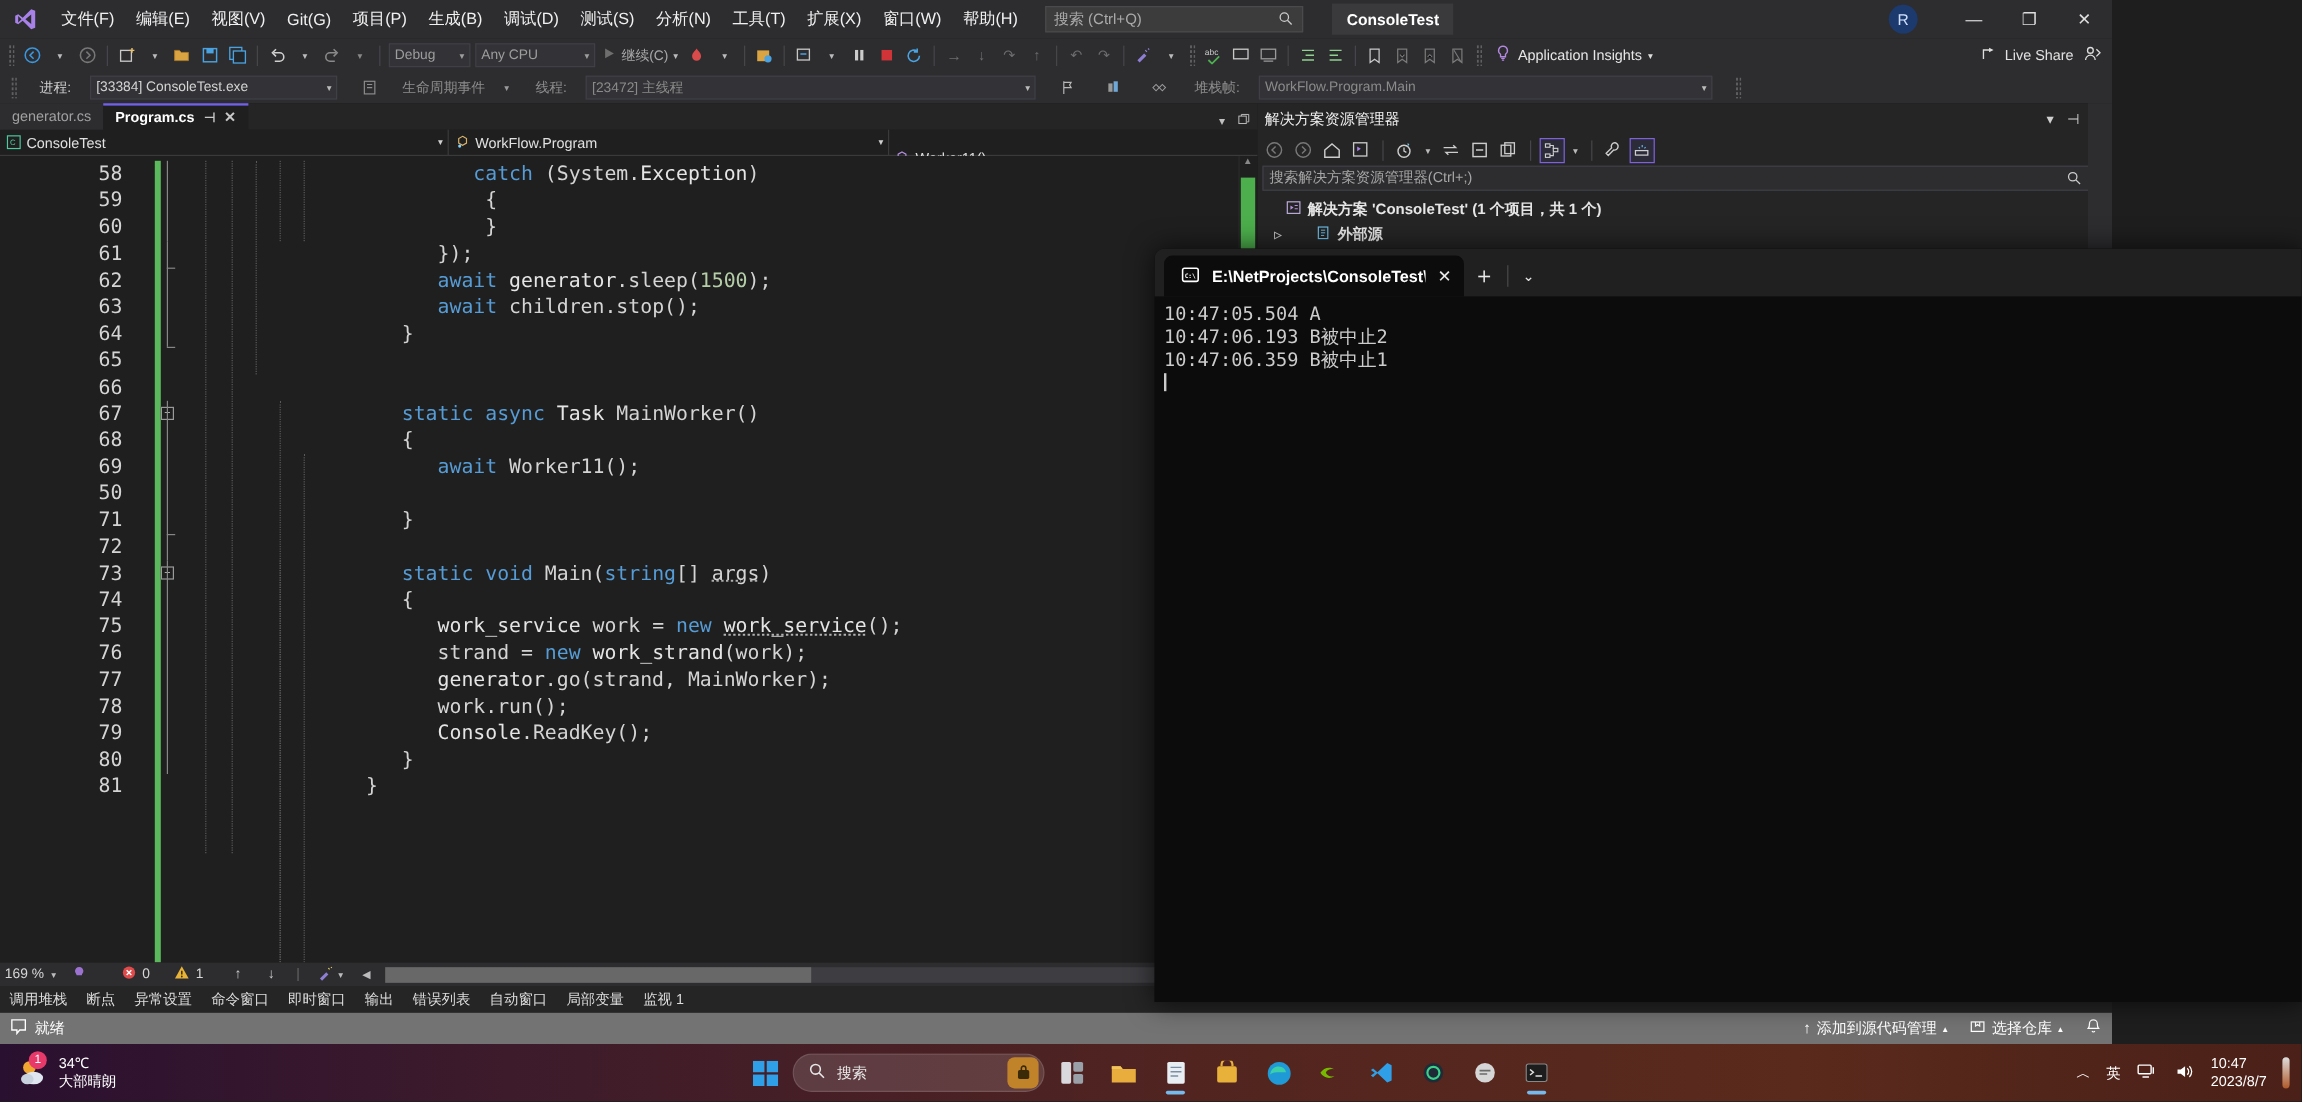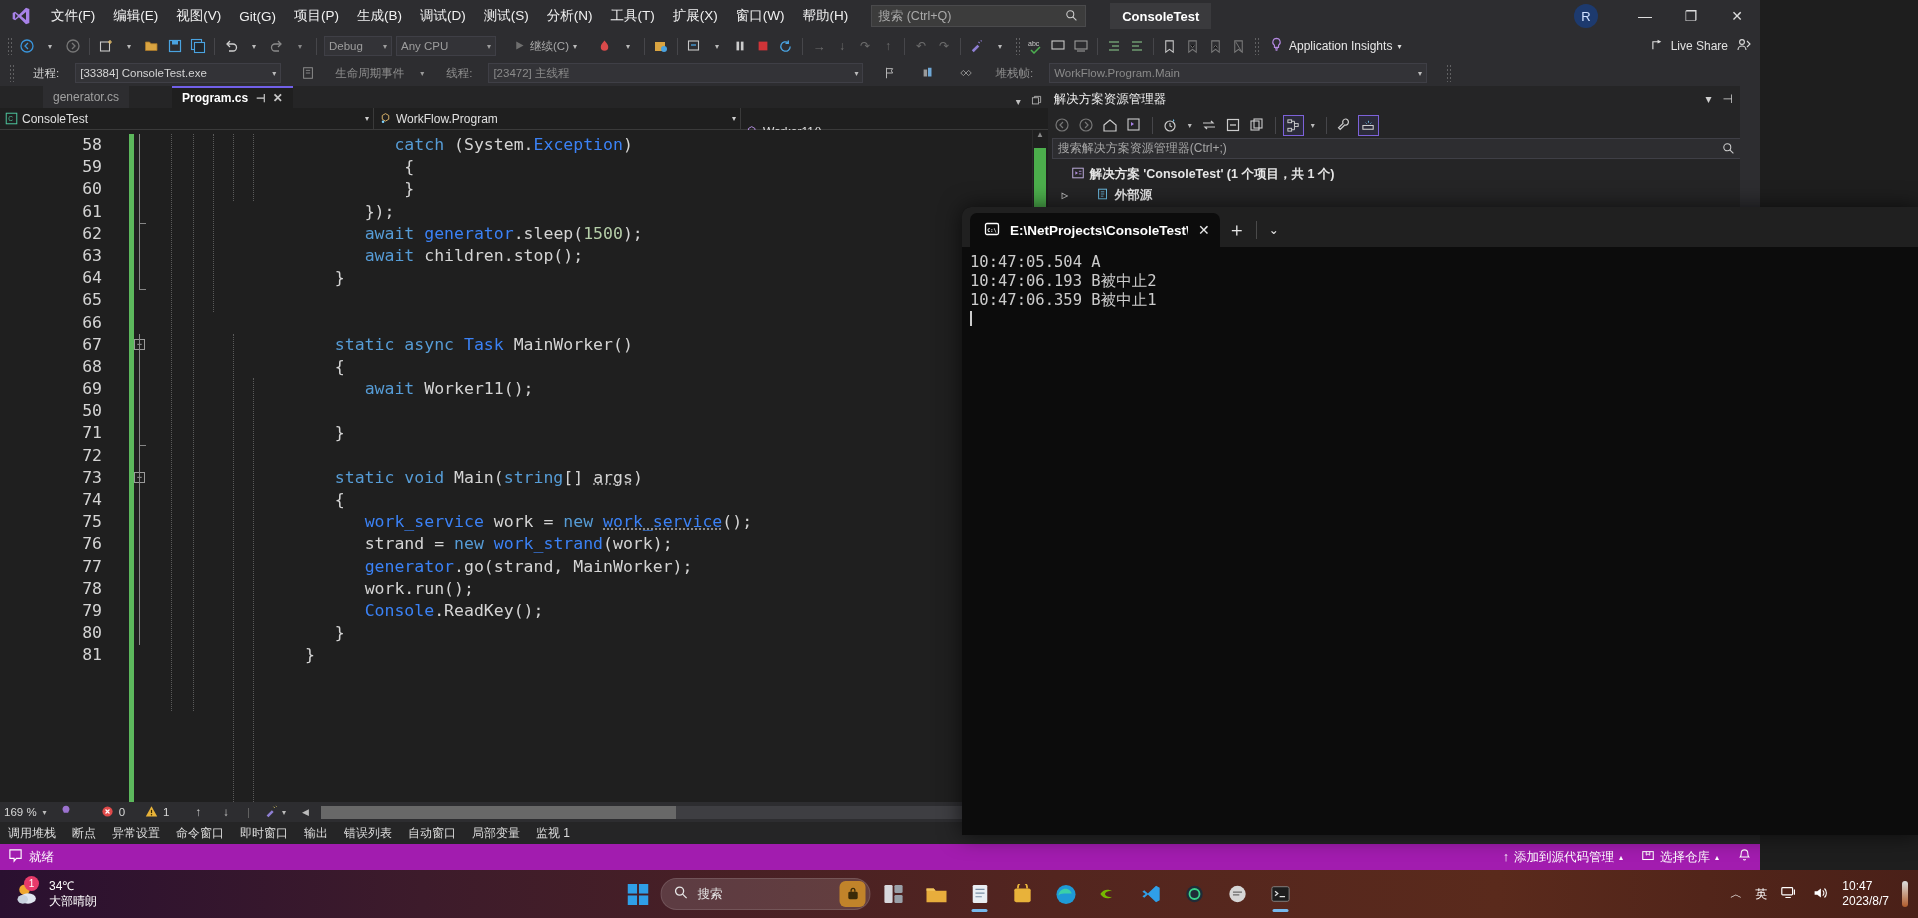--- a/index.html
+++ b/index.html
@@ -53,21 +53,21 @@
   .tbtn{ width:22px;height:22px;display:flex;align-items:center;justify-content:center; }
   .tsep{ width:1px;height:17px;background:#46464a;margin:0 4px; }
   .tdrop{
     height:20px;background:#333337;border:1px solid #3f3f46;color:#9d9d9d;
     font-size:11.5px;display:flex;align-items:center;padding:0 4px;position:relative;
   }
   .tdrop .car{ margin-left:auto;padding-left:8px;font-size:8px; }
   .grip{ width:5px;height:18px;margin:0 3px; opacity:.55;
     background-image:radial-gradient(#8a8a8a 40%, transparent 41%);
     background-size:3px 4px; }
-  .run-btn{display:flex;align-items:center;color:#a9a9a9;font-size:11.5px;gap:4px;padding:0 16px;}
+  .run-btn{display:flex;align-items:center;color:#a9a9a9;font-size:11.5px;gap:4px;padding:0 4px;}
   .appins{display:flex;align-items:center;color:#e7e7e7;font-size:12px;gap:5px;margin-left:6px;}
   .tb-right{margin-left:auto;display:flex;align-items:center;gap:8px;padding-right:8px;color:#e0e0e0;font-size:12px;}
 
   
   .debugbar{
     height:26px;background:#2d2d30;display:flex;align-items:center;flex:0 0 26px;
     padding-left:6px;gap:16px;font-size:11.5px;
   }
   .dlabel{color:#cfcfcf;white-space:nowrap;}
   .dcombo{
@@ -78,21 +78,21 @@
   .dcombo .car{margin-left:auto;padding-left:10px;font-size:8px;color:#bbb;}
 
   
   .main{ flex:1; display:flex; min-height:0; position:relative; background:#1f1f1f; }
   .editor-col{ width:1133px; display:flex; flex-direction:column; min-height:0; }
 
   
   .tabstrip{ height:22px;background:#252526;display:flex;align-items:flex-end;flex:0 0 22px;position:relative;}
   .tab{
     height:22px;display:flex;align-items:center;padding:0 10px;font-size:12px;color:#a0a0a0;
-    background:#2d2d30; cursor:default;margin-left:43px;
+    background:#2d2d30; cursor:default;
   }
   .tab.active{ background:#1f1f1f;color:#ffffff;font-weight:bold;border-top:2px solid #7160e8; }
   .tab .pin{margin-left:8px;font-size:11px;color:#c8c8c8;}
   .tab .x{margin-left:7px;font-size:12px;color:#c8c8c8;}
   .tabstrip-right{margin-left:auto;display:flex;align-items:center;gap:10px;padding-right:6px;color:#c0c0c0;font-size:10px;}
 
   
   .navbar{ height:22px;background:#1f1f1f;display:flex;align-items:center;flex:0 0 22px;
     border-bottom:1px solid #3a3a3a; }
   .navseg{ display:flex;align-items:center;font-size:12px;color:#e0e0e0;height:22px;padding:0 4px;position:relative;}
@@ -109,21 +109,21 @@
     font-family:"DejaVu Sans Mono", monospace; font-size:16.5px; line-height:22.2px; padding-top:4px;
     user-select:none;
   }
   .changebar{ width:5px; background:#5cb85c; margin-left:17px; margin-top:4px; }
   .foldcol{ width:22px; position:relative; padding-top:4px;}
   .codearea{ flex:1; position:relative; padding-top:4px; overflow:hidden;}
   .cline{
     height:22.2px; line-height:22.2px; font-family:"DejaVu Sans Mono", monospace;
     font-size:16.5px; white-space:pre; color:#d4d4d4;
   }
-  .kw{color:#569cd6;} .type{color:#3b82f6;} .num{color:#b5cea8;}
+  .kw{color:#569cd6;} .type{color:#e5e5e5;} .num{color:#b5cea8;}
   .sq{ text-decoration: underline; text-decoration-style: dotted; text-decoration-color:#b0b0b0;}
   .indent-guide{position:absolute;top:4px;bottom:0;width:0;border-left:1px dotted #5a5a5a;}
   .fold-box{
     position:absolute;width:11px;height:11px;border:1px solid #9a9a9a;color:#d0d0d0;
     font-size:9px;line-height:9px;text-align:center;background:#1f1f1f;
   }
   .fold-line{position:absolute;left:5px;width:0;border-left:1px solid #868686;}
   .fold-tick{position:absolute;left:5px;width:7px;height:0;border-top:1px solid #868686;}
   .vscroll{
     position:absolute;right:0;top:0;width:16px;bottom:0;background:#1f1f1f;border-left:1px solid #2b2b2b;
@@ -180,21 +180,21 @@
   .cons-line{height:19px;line-height:19px;white-space:pre;}
   .cons-cursor{display:inline-block;width:2px;height:15px;background:#cccccc;vertical-align:-2px;}
 
   
   .dockrow{
     height:22px;background:#252526;display:flex;align-items:center;flex:0 0 22px;
     gap:0; font-size:12px;color:#dcdcdc;
   }
   .dockrow .dtab{height:22px;display:flex;align-items:center;padding:0 8px;}
   .vsstatus{
-    height:26px;background:#a21caf;display:flex;align-items:center;flex:0 0 26px;
+    height:26px;background:#737373;display:flex;align-items:center;flex:0 0 26px;
     color:#fff;font-size:12.5px;padding:0 8px;gap:6px;
   }
   .vsstatus .right{margin-left:auto;display:flex;align-items:center;gap:18px;}
   .vsstatus .right .grp{display:flex;align-items:center;gap:5px;}
 
   
   #taskbar{
     position:absolute;left:0;bottom:0;width:1918px;height:48px;
     background:linear-gradient(90deg,#2a1030 0%, #3d1b2b 22%, #53251f 55%, #5a2a1c 78%, #4a2018 100%);
     display:flex;align-items:center;

